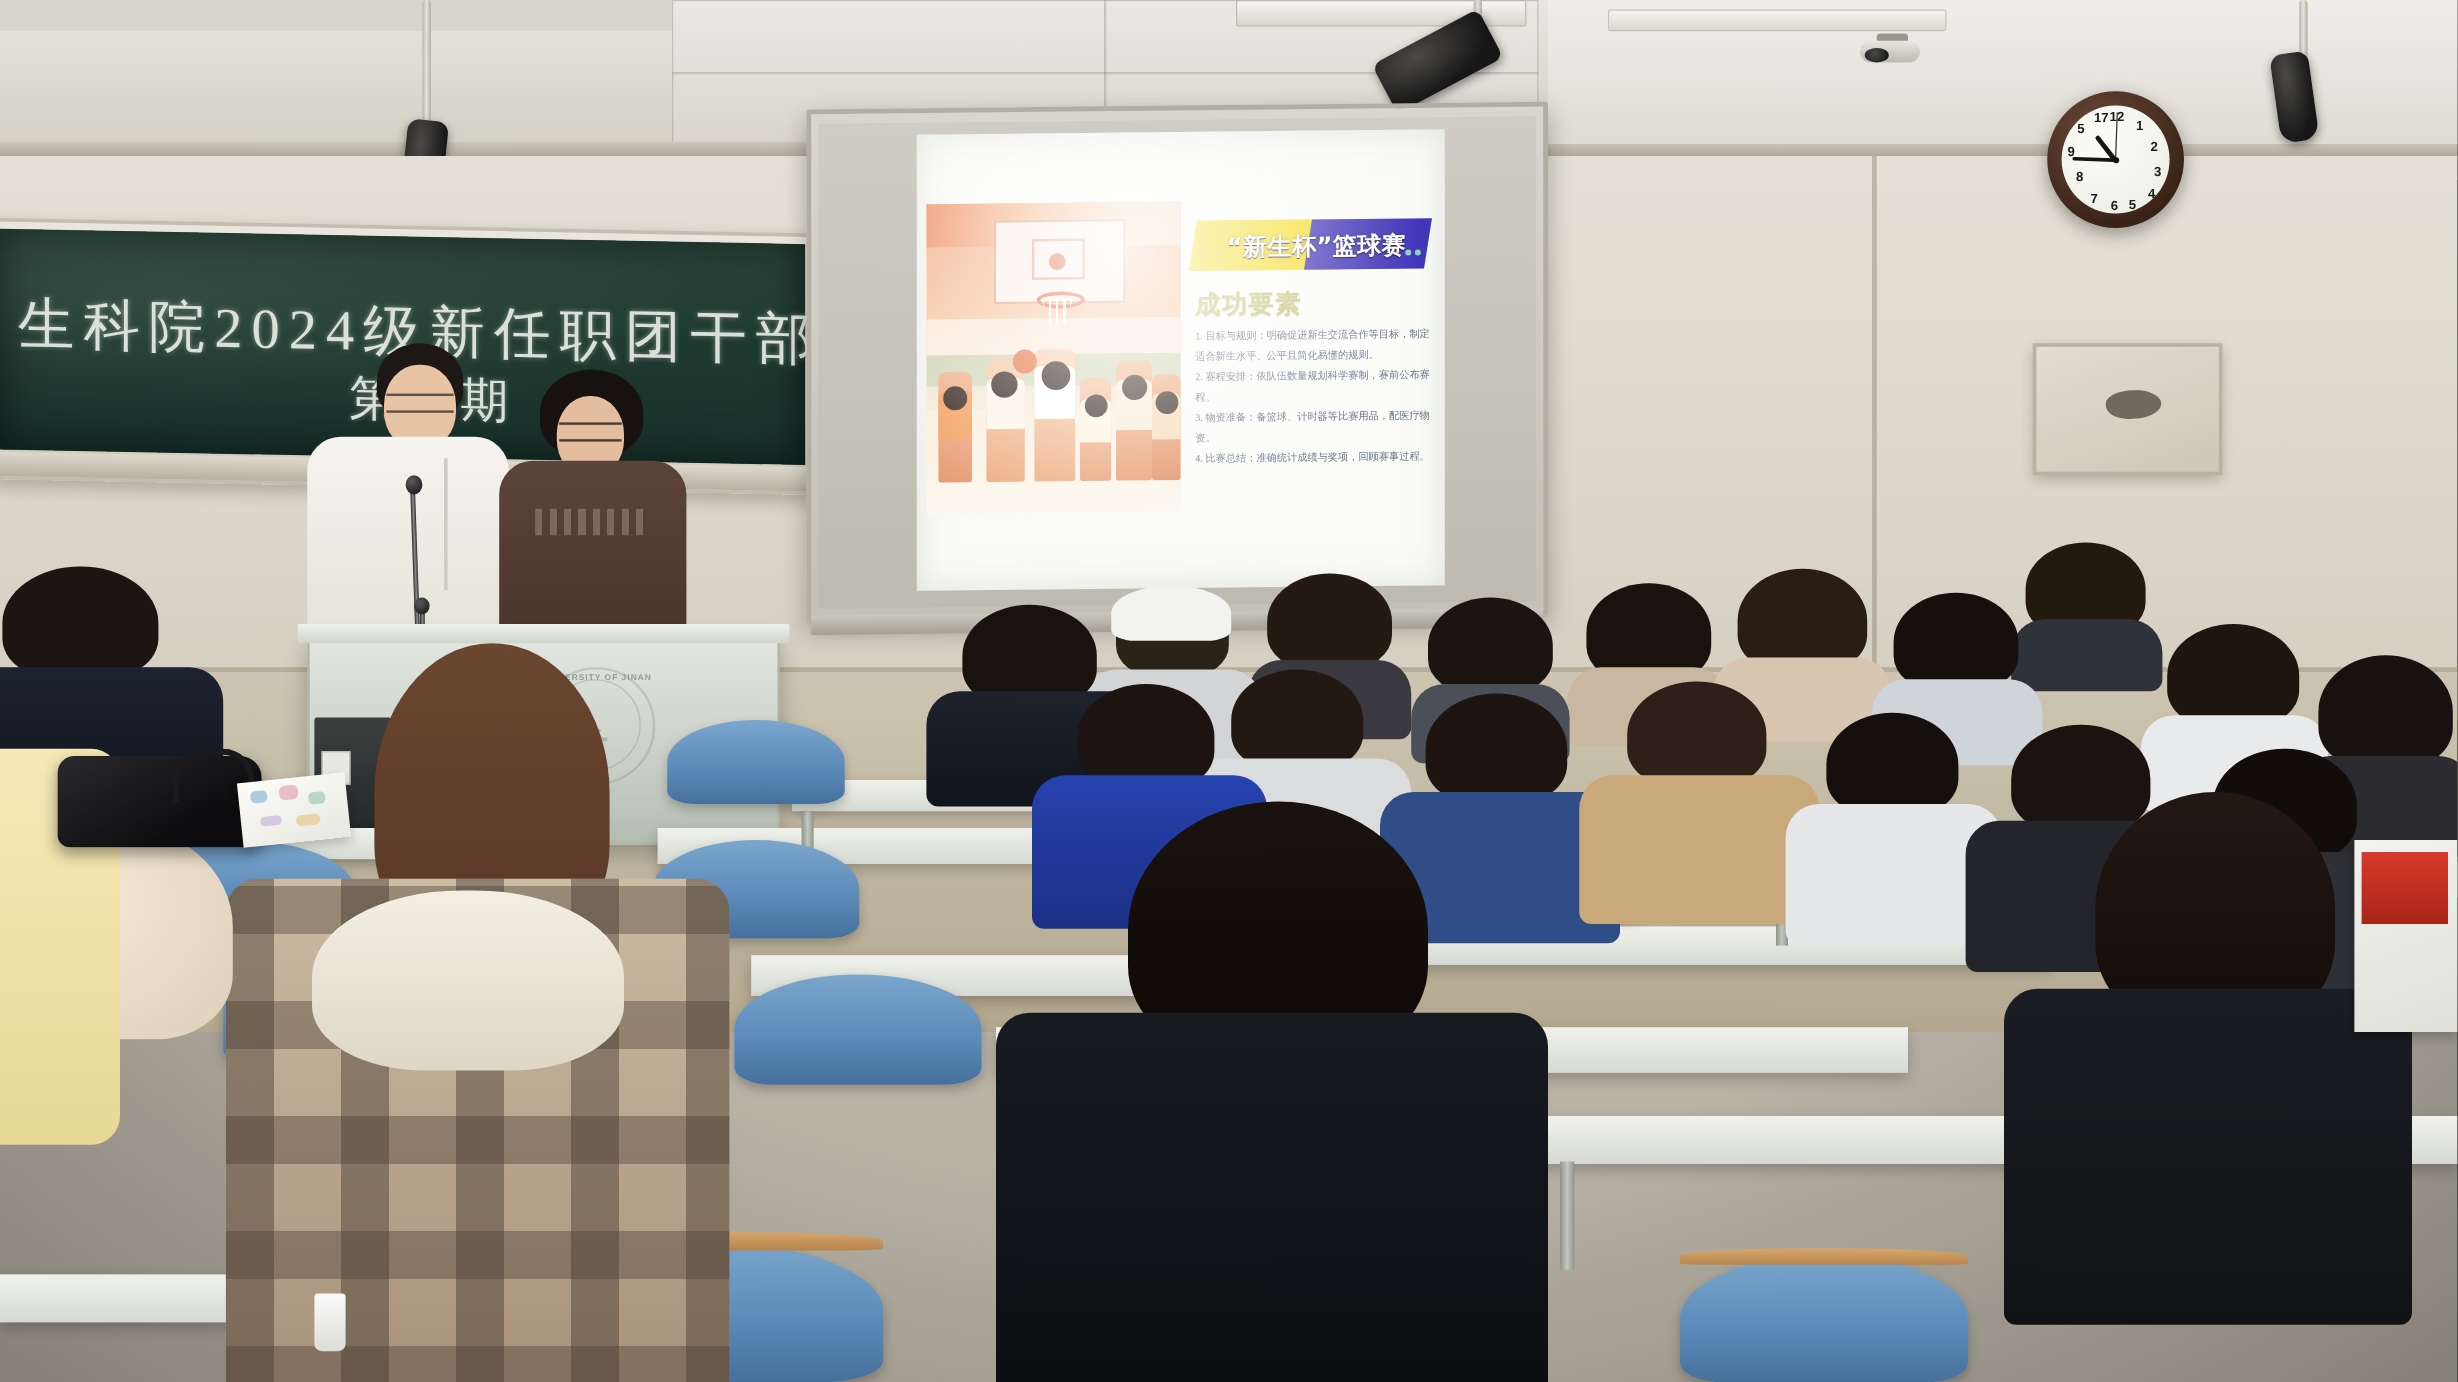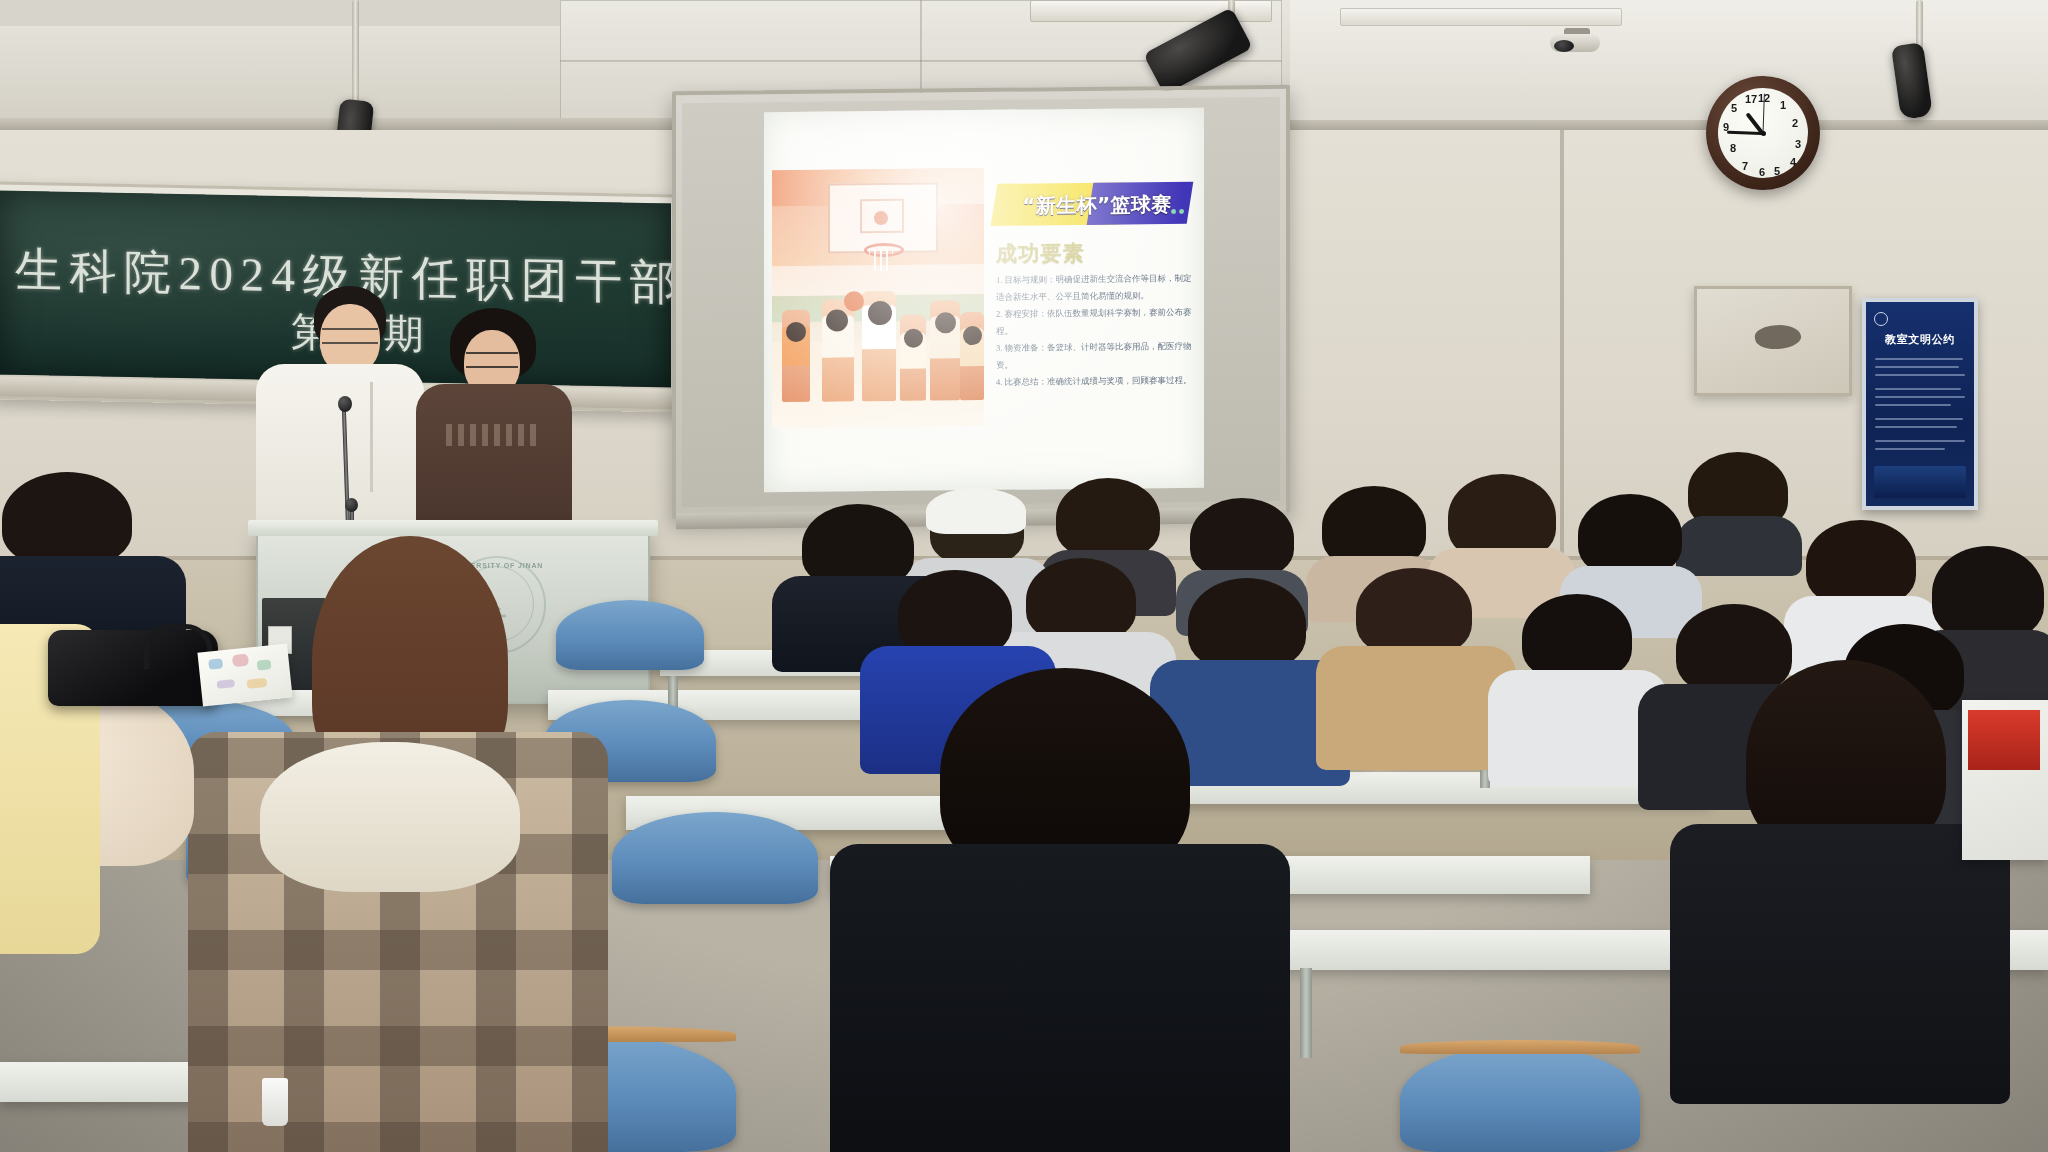--- a/index.html
+++ b/index.html
@@ -315,35 +315,20 @@
       <div class="chand" style="left:45px;top:44px;width:36px;height:3px;transform:rotate(182deg);"></div>
       <div class="chand" style="left:45px;top:45px;width:40px;height:1px;background:#2a2a2a;transform:rotate(272deg);"></div>
       <div id="clock-pin"></div>
     </div>
   </div>
 
   <div class="abs" id="noticeboard">
     <div id="noticeboard-mark"></div>
   </div>
 
-  <div class="abs" id="poster">
-    <div id="poster-logo"></div>
-    <div id="poster-title">教室文明公约</div>
-    <div class="pline" style="top:56px;width:88px;"></div>
-    <div class="pline" style="top:64px;width:84px;"></div>
-    <div class="pline" style="top:72px;width:90px;"></div>
-    <div class="pline" style="top:86px;width:86px;"></div>
-    <div class="pline" style="top:94px;width:90px;"></div>
-    <div class="pline" style="top:102px;width:76px;"></div>
-    <div class="pline" style="top:116px;width:88px;"></div>
-    <div class="pline" style="top:124px;width:82px;"></div>
-    <div class="pline" style="top:138px;width:90px;"></div>
-    <div class="pline" style="top:146px;width:70px;"></div>
-    <div id="poster-foot"></div>
-  </div>
 
   <div class="person" style="left:250px;top:286px;width:180px;height:270px;">
     <div class="hair" style="left:64px;top:0;width:72px;height:62px;background:#1d1816;"></div>
     <div class="head" style="left:70px;top:18px;width:60px;height:70px;background:#e8c3a4;"></div>
     <div class="abs" style="left:72px;top:42px;width:56px;height:12px;
                 border-top:2px solid #2b2b2b;border-bottom:2px solid #2b2b2b;opacity:.75;"></div>
     <div class="body" style="left:6px;top:78px;width:168px;height:190px;
                 background:linear-gradient(180deg,#f6f4ee,#e3e0d6);"></div>
     <div class="abs" style="left:120px;top:96px;width:3px;height:110px;background:#cfcbc0;"></div>
   </div>

